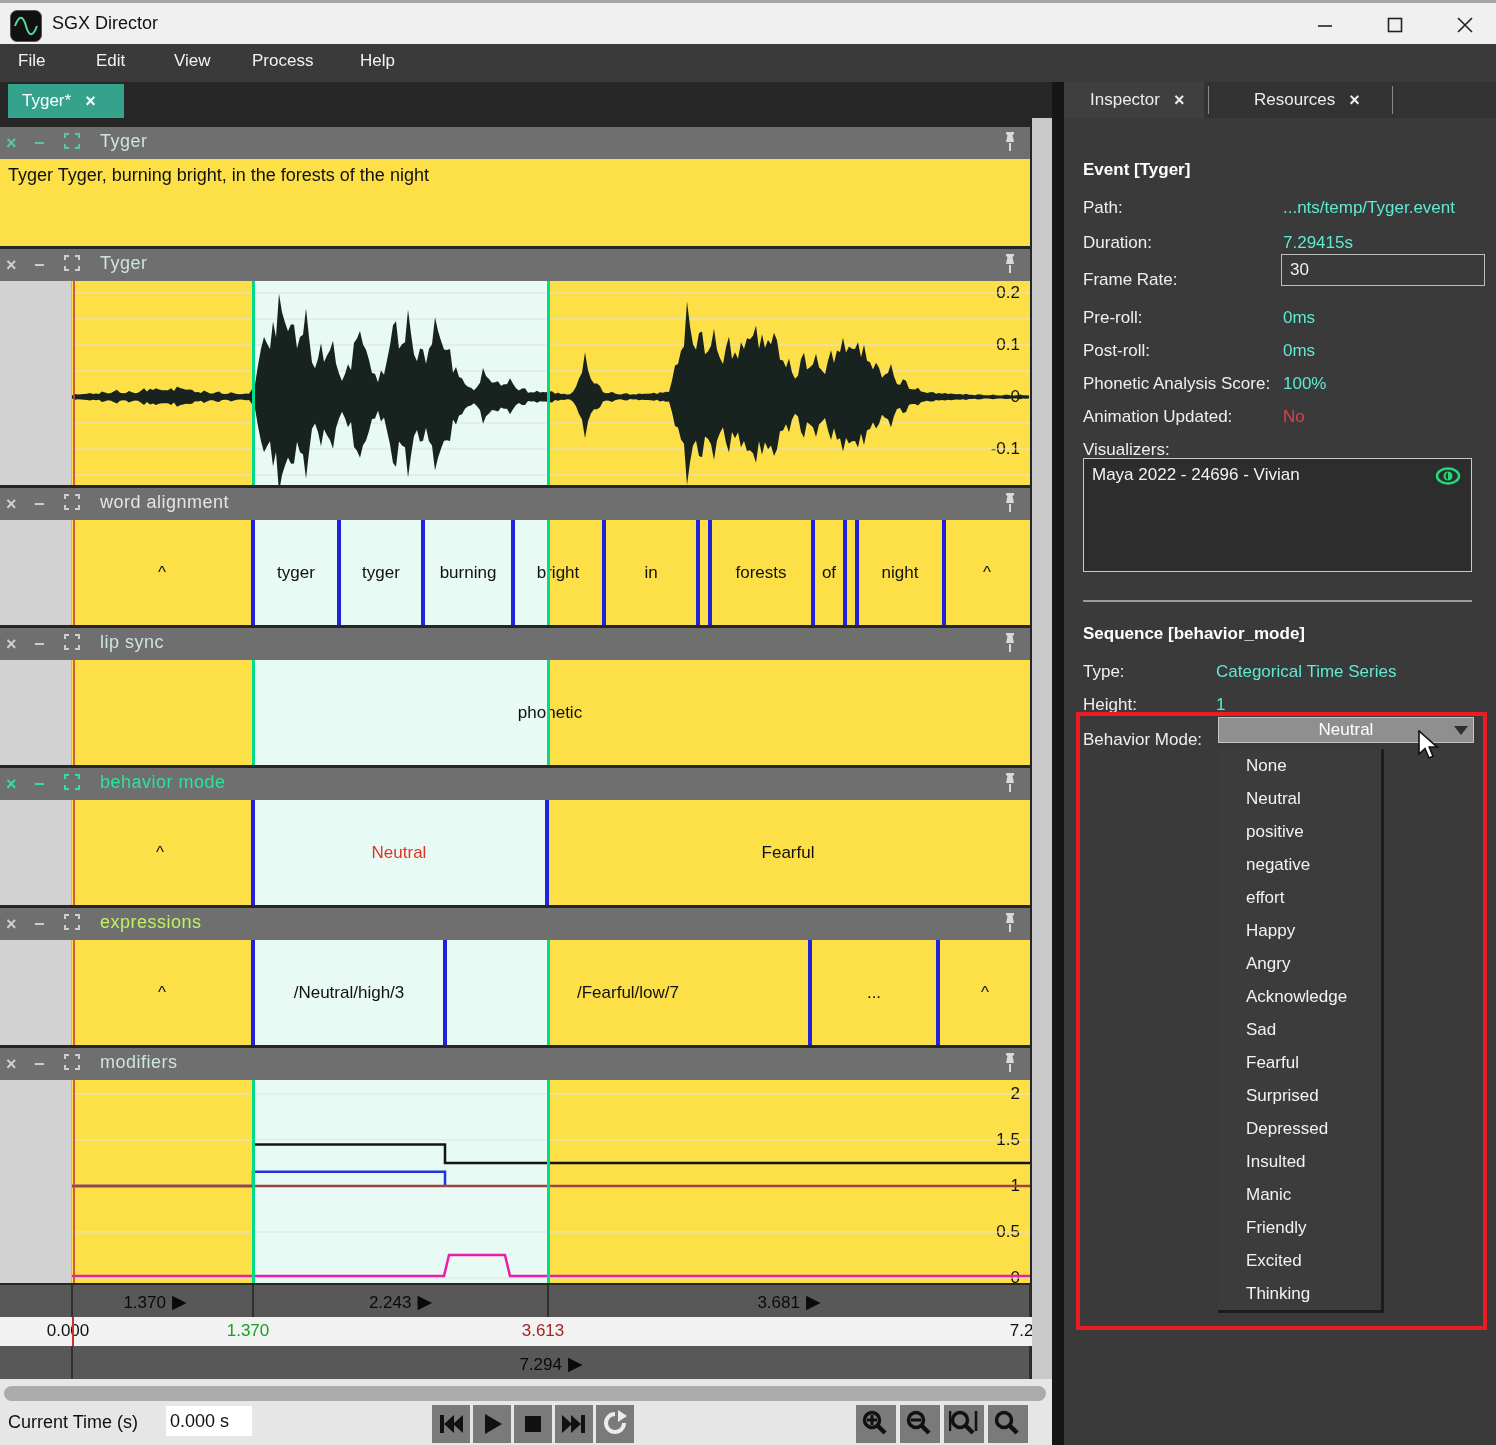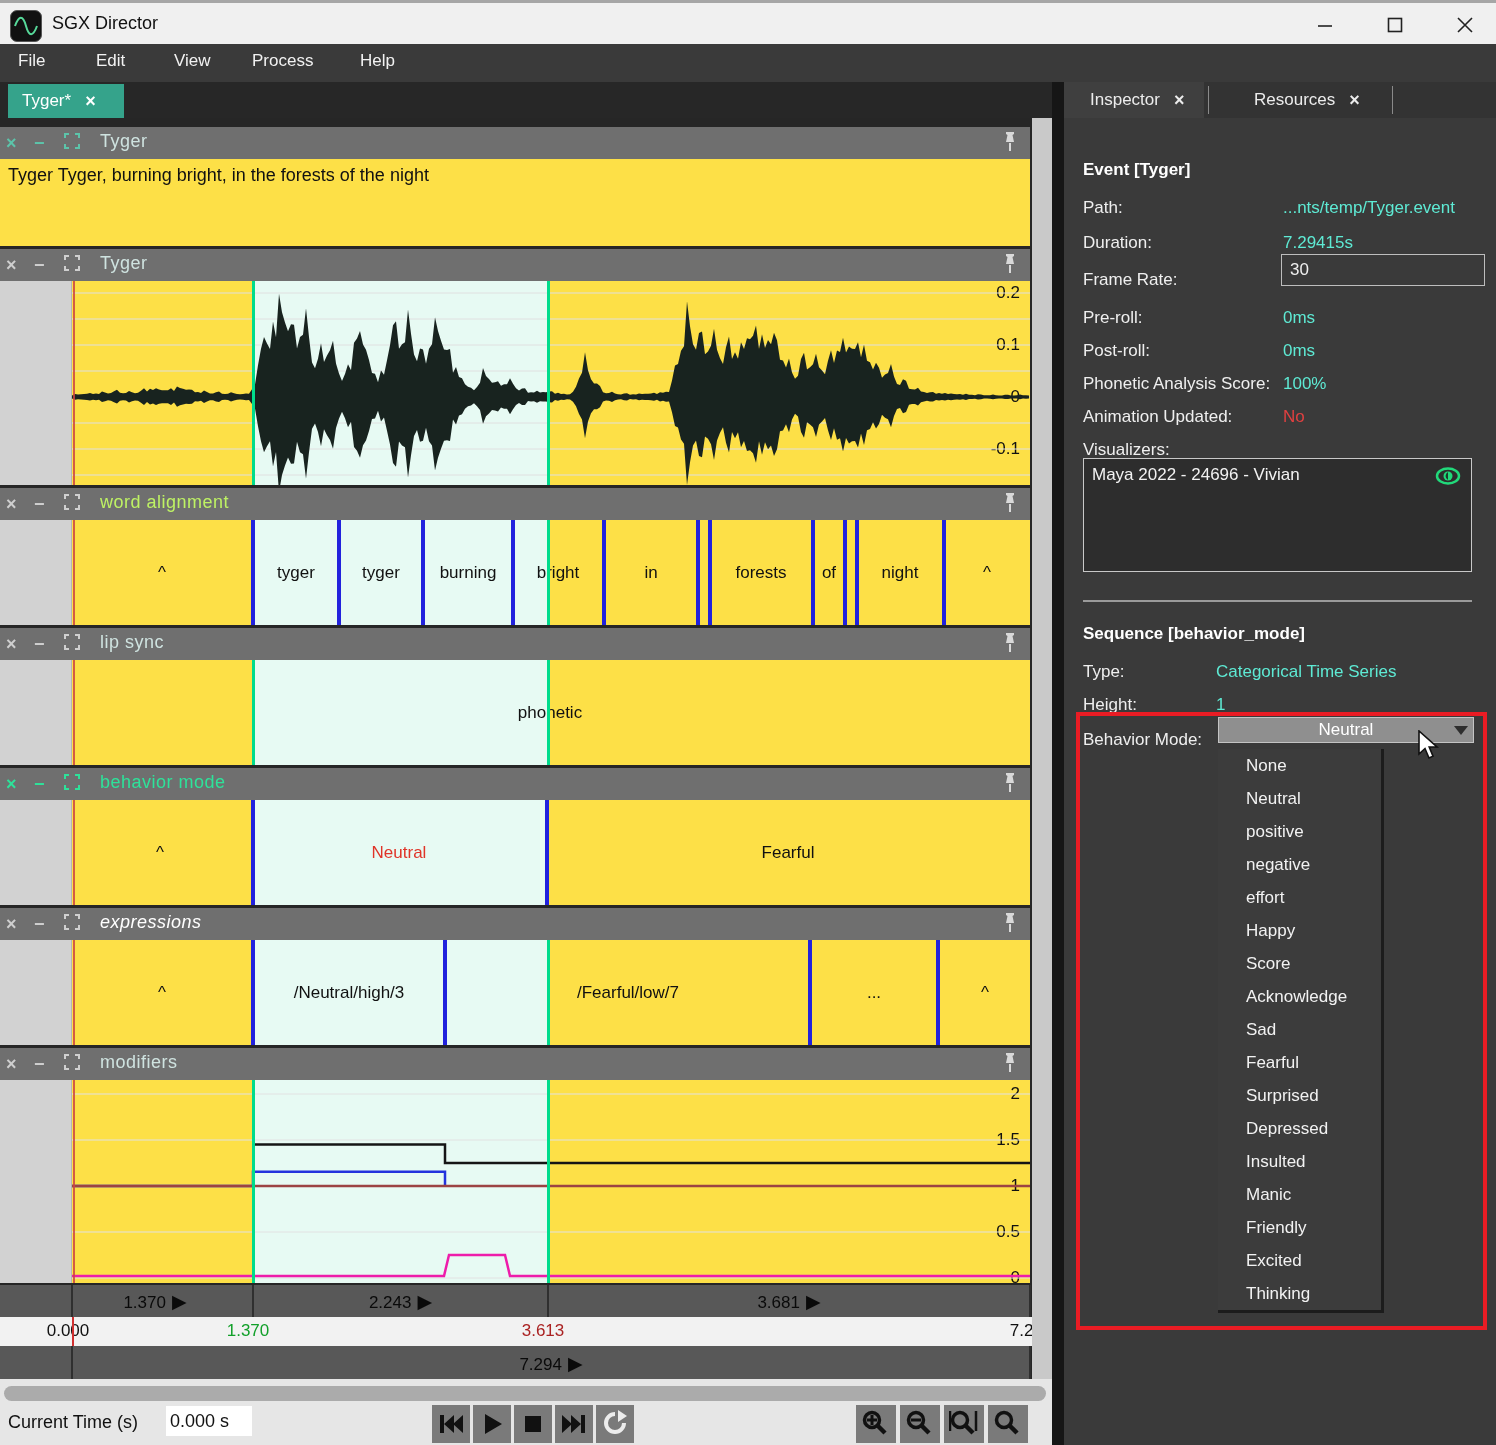--- a/index.html
+++ b/index.html
@@ -175,21 +175,21 @@
       <div class="gline" style="left: 252px;"></div>
       <div class="gline" style="left: 547px;"></div>
       <div class="phead" style="left: 73px;"></div>
     </div>
     <div class="thead" style="top: 370px;">
       <span class="ic" style="left: 6px; color: rgb(207, 207, 207);">×</span>
       <span class="ic" style="left: 34px; color: rgb(207, 207, 207);">−</span>
       <span class="ic" style="left: 64px; color: rgb(207, 207, 207);"><svg width="16" height="16">
           <path d="M1 5V1h4 M11 1h4v4 M15 11v4h-4 M5 15H1v-4" stroke="#cfcfcf" stroke-width="2" fill="none"></path>
         </svg></span>
-      <span class="ttitle" style="color: #bef264;">word alignment</span>
+      <span class="ttitle" style="color: #e5e5e5;">word alignment</span>
       <svg width="16" height="24" class="pin">
         <path d="M4 1h8v2l-1.5 1 1.5 7H4l1.5-7L4 3z" fill="#d9d9d9"></path>
         <rect x="7" y="12" width="2" height="8" fill="#d9d9d9"></rect>
       </svg>
     </div>
     <div class="tcontent" style="top: 402px; height: 105px;">
       <div class="gutter"></div>
       <div class="mint" style="left: 253px; width: 295px;"></div>
       <div class="bline" style="left: 251px;"></div>
       <div class="bline" style="left: 337px;"></div>
@@ -256,21 +256,21 @@
       <div class="seglabel" style="left: 399px; color: rgb(224, 52, 40);">Neutral</div>
       <div class="seglabel" style="left: 788px;">Fearful</div>
       <div class="phead" style="left: 73px;"></div>
     </div>
     <div class="thead" style="top: 790px;">
       <span class="ic" style="left: 6px; color: rgb(207, 207, 207);">×</span>
       <span class="ic" style="left: 34px; color: rgb(207, 207, 207);">−</span>
       <span class="ic" style="left: 64px; color: rgb(207, 207, 207);"><svg width="16" height="16">
           <path d="M1 5V1h4 M11 1h4v4 M15 11v4h-4 M5 15H1v-4" stroke="#cfcfcf" stroke-width="2" fill="none"></path>
         </svg></span>
-      <span class="ttitle" style="color: #ffffff; font-style: italic;">expressions</span>
+      <span class="ttitle" style="color: #bef264;">expressions</span>
       <svg width="16" height="24" class="pin">
         <path d="M4 1h8v2l-1.5 1 1.5 7H4l1.5-7L4 3z" fill="#d9d9d9"></path>
         <rect x="7" y="12" width="2" height="8" fill="#d9d9d9"></rect>
       </svg>
     </div>
     <div class="tcontent" style="top: 822px; height: 105px;">
       <div class="gutter"></div>
       <div class="mint" style="left: 253px; width: 295px;"></div>
       <div class="bline" style="left: 251px;"></div>
       <div class="bline" style="left: 443px;"></div>
@@ -444,21 +444,21 @@
     <span class="bmval">Neutral</span>
     <span class="bmarrow"></span>
   </div>
   <div class="optlist" id="optlist">
       <div class="opt">None</div>
       <div class="opt">Neutral</div>
       <div class="opt">positive</div>
       <div class="opt">negative</div>
       <div class="opt">effort</div>
       <div class="opt">Happy</div>
-      <div class="opt">Score</div>
+      <div class="opt">Angry</div>
       <div class="opt">Acknowledge</div>
       <div class="opt">Sad</div>
       <div class="opt">Fearful</div>
       <div class="opt">Surprised</div>
       <div class="opt">Depressed</div>
       <div class="opt">Insulted</div>
       <div class="opt">Manic</div>
       <div class="opt">Friendly</div>
       <div class="opt">Excited</div>
       <div class="opt">Thinking</div>

